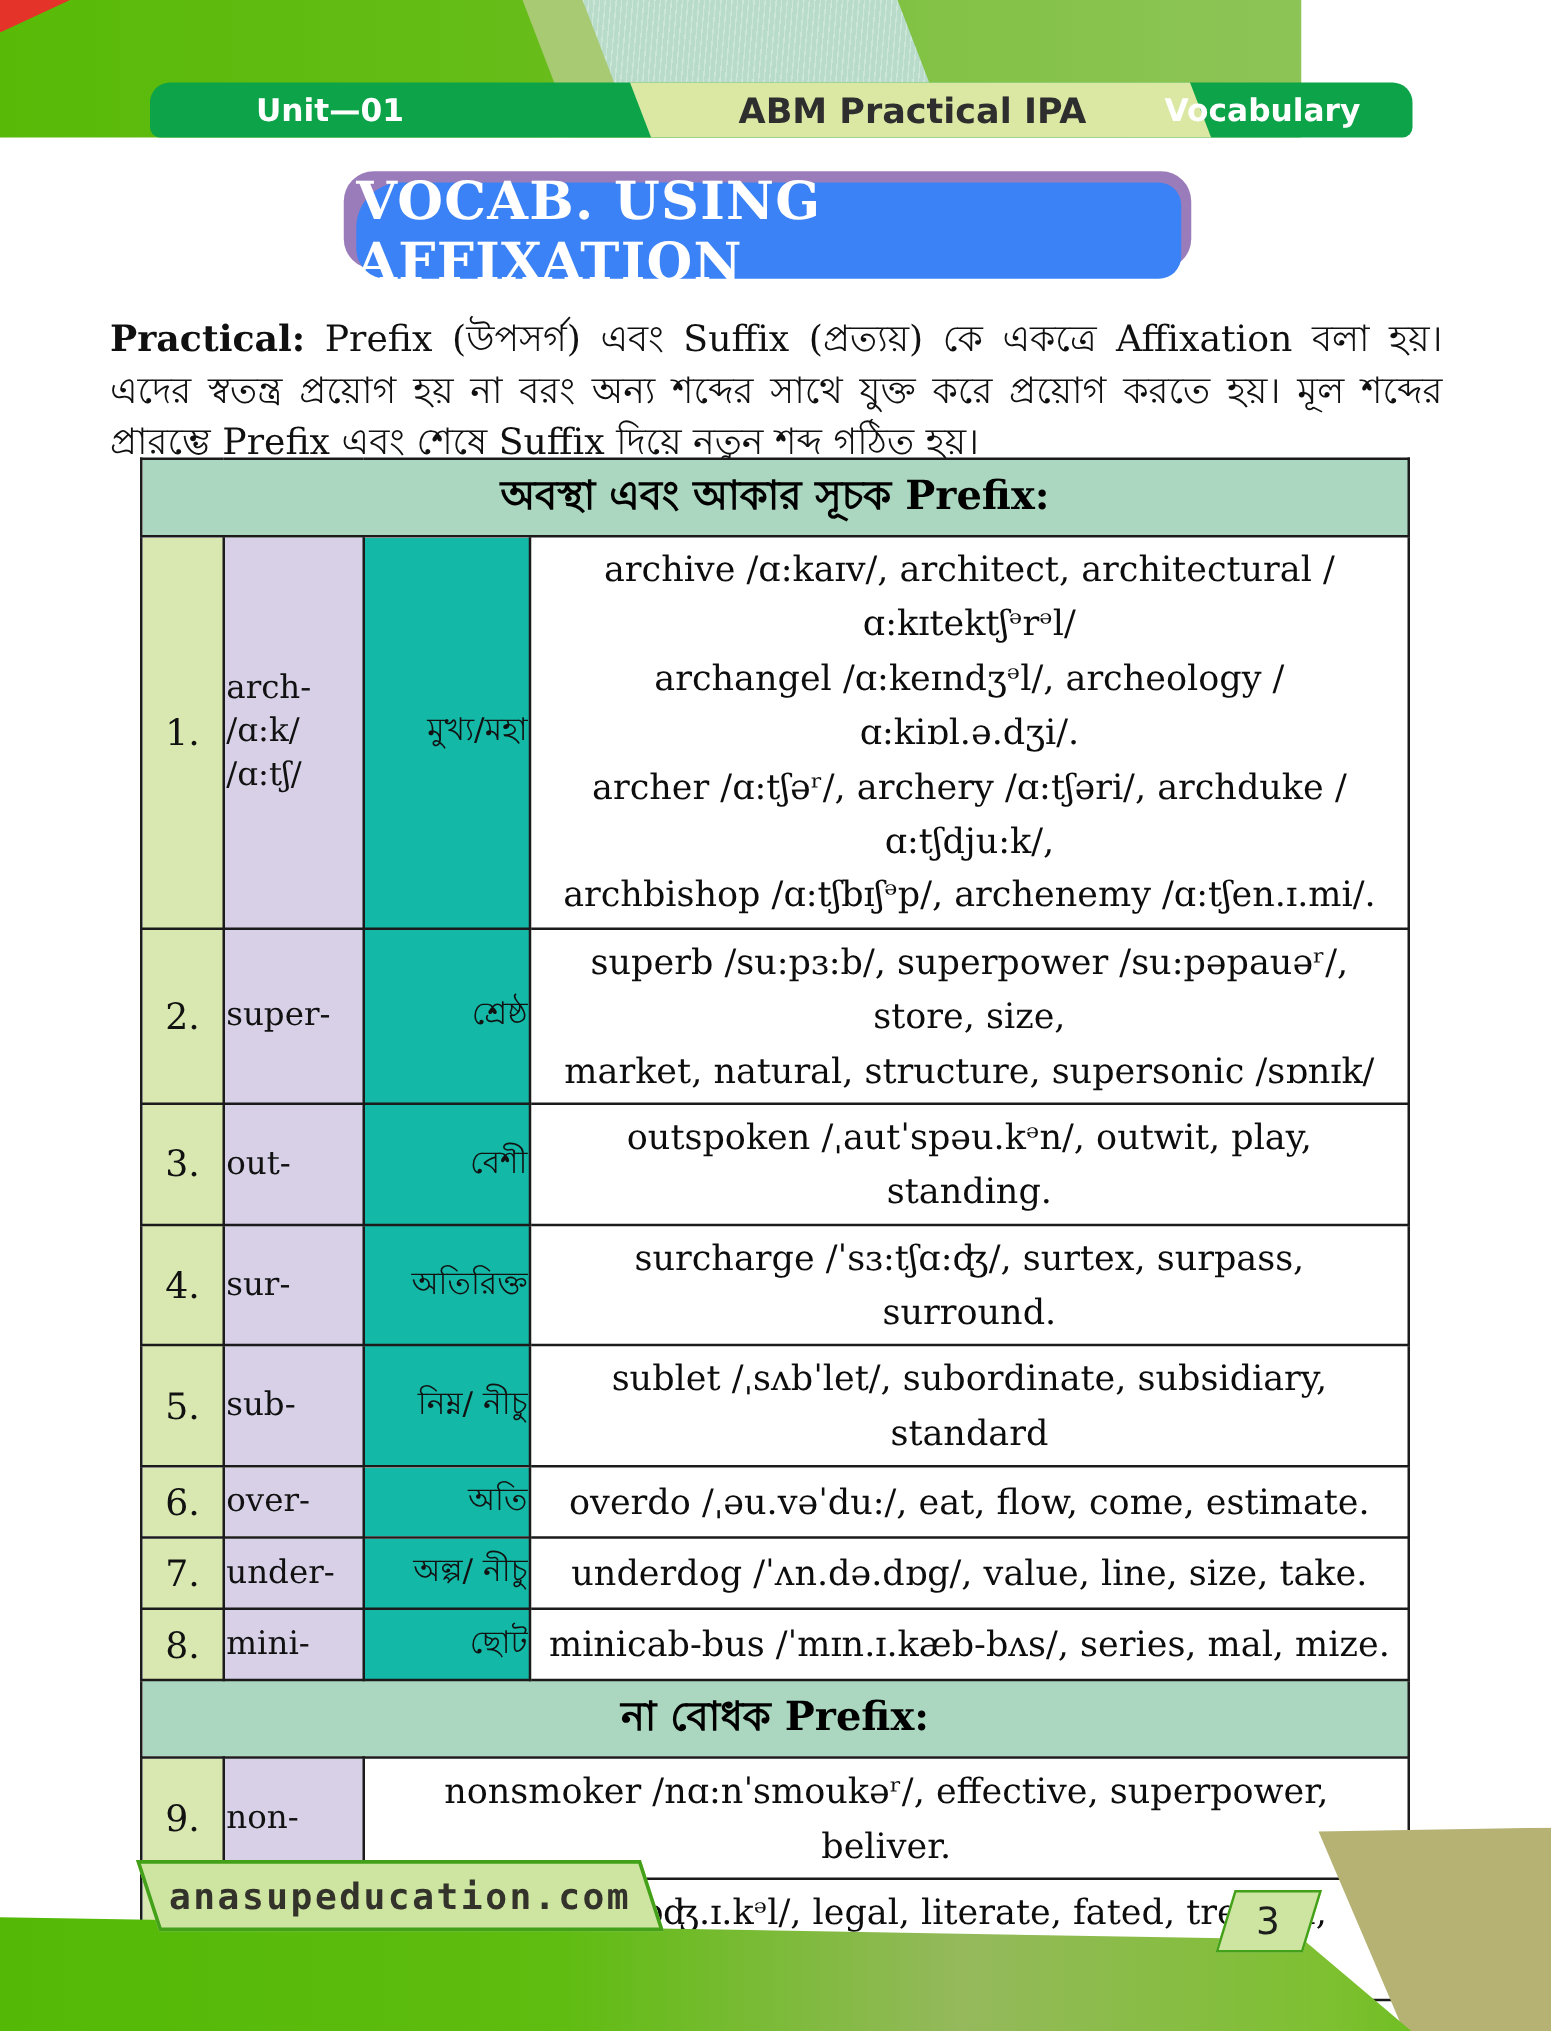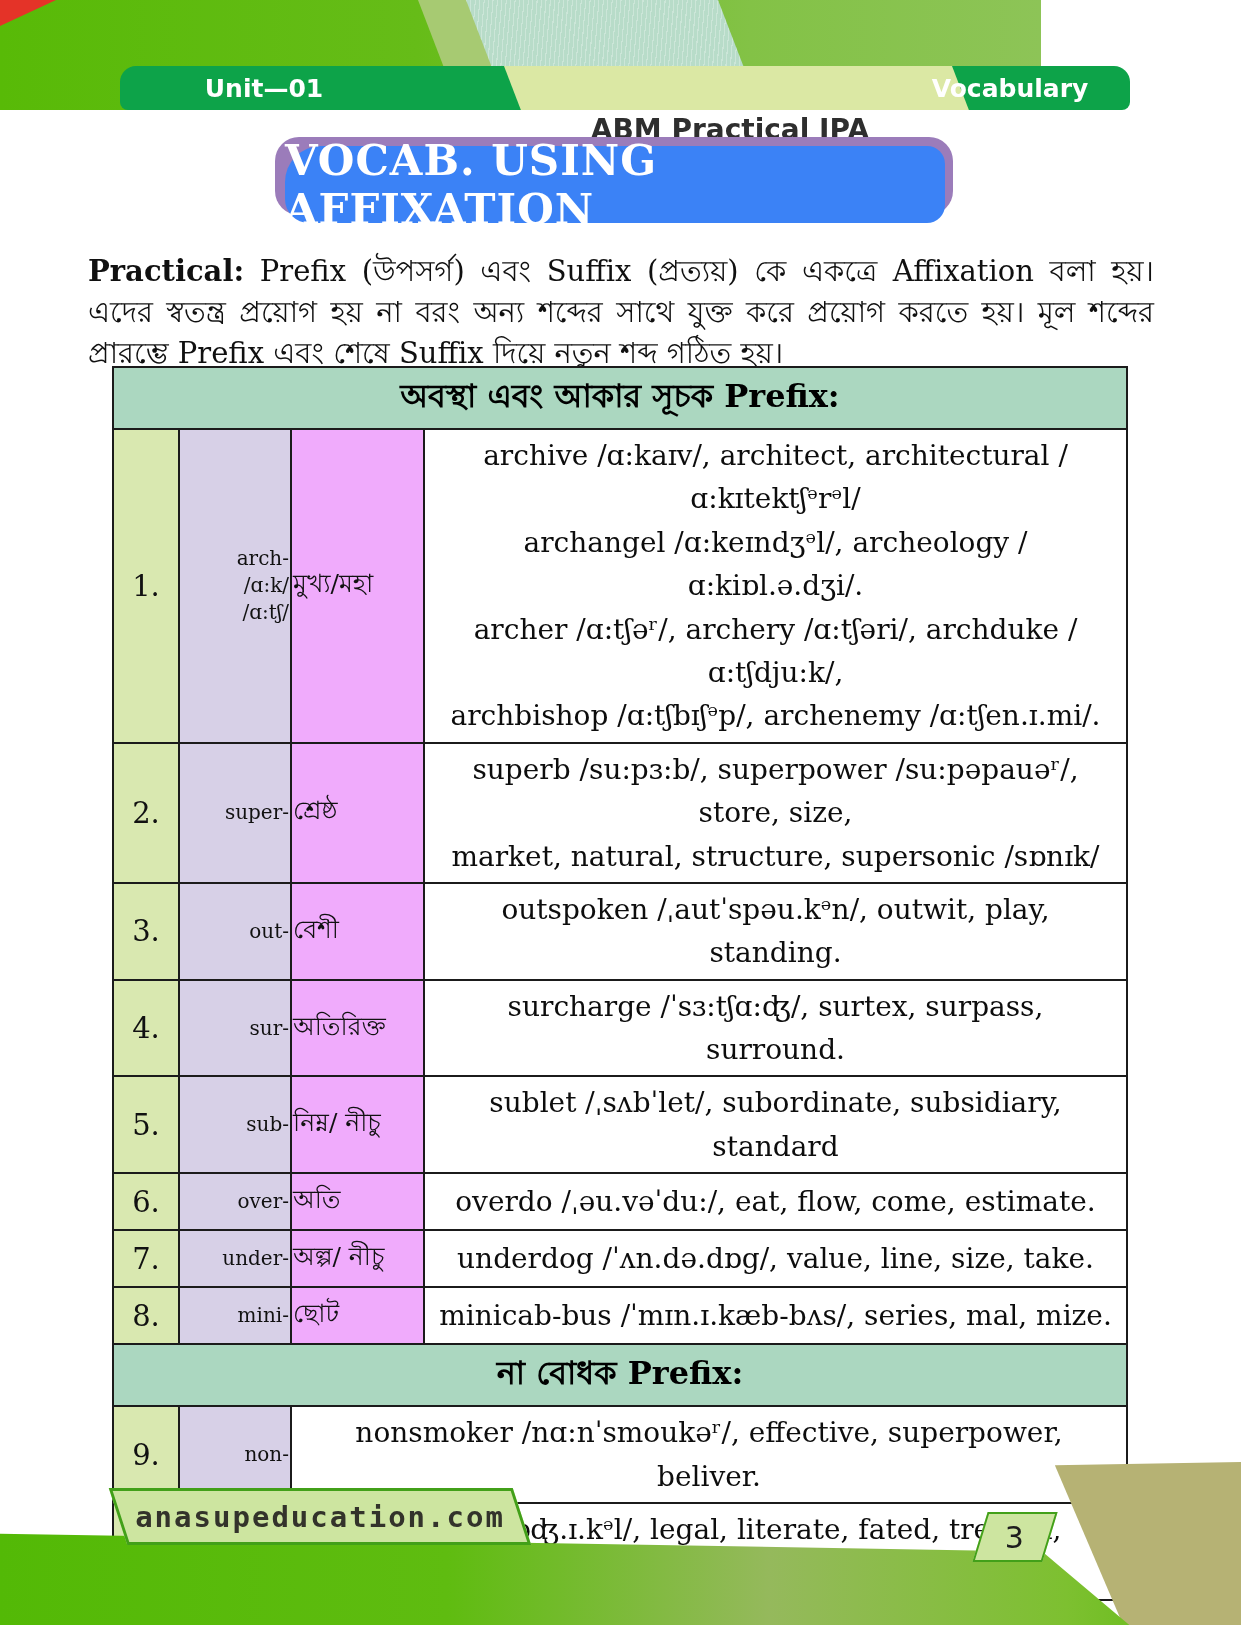--- a/index.html
+++ b/index.html
@@ -16,21 +16,21 @@
   .stripe-mint{position:absolute;left:466px;top:0;width:252px;height:68px;
                background:repeating-linear-gradient(115deg,rgba(255,255,255,.28) 0 1px,rgba(0,0,0,0) 1px 4px),#b8dcc9;
                transform:skewX(21deg);transform-origin:top left;}
   .navbar{position:absolute;left:120px;top:66px;width:1010px;height:44px;background:#0da349;
           border-radius:16px 16px 8px 8px;}
   .nav-plabel{position:absolute;left:384px;top:0;width:448px;height:44px;background:#dcE9a6;
               background-color:#dbe8a4;transform:skewX(21deg);transform-origin:top left;}
   .nav-text{position:absolute;top:0;height:44px;display:flex;align-items:center;justify-content:center;
             font-family:"DejaVu Sans", sans-serif;font-weight:bold;}
   .nav-left{left:24px;width:240px;color:#ffffff;font-size:25px;}
-  .nav-center{left:400px;width:420px;color:#2e2e2e;font-size:28px;margin-top:41px;}
+  .nav-center{left:400px;width:420px;color:#2e2e2e;font-size:28px;}
   .nav-right{left:780px;width:220px;color:#ffffff;font-size:25px;}
 
   
   .title-wrap{position:absolute;left:285px;top:137px;width:668px;height:88px;}
   .title-back{position:absolute;left:-10px;top:0;width:678px;height:78px;background:#9b7cba;border-radius:24px;}
   .title-front{position:absolute;left:0;top:9px;width:660px;height:77px;background:#3b82f6;
                border-radius:36px 18px 18px 24px;display:flex;align-items:center;justify-content:center;}
   .title-front span{color:#ffffff;font-size:42px;font-weight:bold;letter-spacing:1px;
                     font-family:"DejaVu Serif", serif;}
 
@@ -38,22 +38,22 @@
   .intro{position:absolute;left:88px;top:222px;width:1066px;font-size:29px;line-height:1.42;
          color:#101010;text-align:justify;}
   .intro b{font-weight:bold;}
 
   
   table.vtab{position:absolute;left:112px;top:366px;width:1014px;border-collapse:collapse;
              table-layout:fixed;}
   table.vtab td{border:2.5px solid #1b1b1b;overflow:hidden;}
   .sec-hdr{background:#abd7c0;text-align:center;font-weight:bold;font-size:32px;color:#000000;}
   .c-no{background:#d9e8b0;text-align:center;font-size:29px;color:#111;}
-  .c-prefix{background:#d7d0e7;text-align:right;font-size:20px;color:#111;white-space:pre-line;line-height:1.35;}
-  .c-meaning{background:#f0abfc;text-align:left;font-size:25px;color:#111;}
+  .c-prefix{background:#d7d0e7;text-align:left;font-size:26px;color:#111;white-space:pre-line;line-height:1.35;}
+  .c-meaning{background:#14b8a6;text-align:right;font-size:25px;color:#111;}
   .c-ex{background:#ffffff;font-size:28px;color:#0d0d0d;padding:4px 12px;white-space:pre-line;line-height:1.55;text-align:center;}
 
   
   .footer{position:absolute;left:0;top:1462px;width:1241px;height:163px;}
   .khaki{position:absolute;left:0;top:0;width:1241px;height:163px;background:#b6b274;
          clip-path:polygon(85% 2%,100% 0%,100% 100%,90.5% 100%);}
   .greenband{position:absolute;left:0;top:0;width:1241px;height:163px;
              background:linear-gradient(90deg,#53b906 0%,#5fbc10 36%,#95b95c 62%,#7dc030 86%,#5abb0d 100%);
              clip-path:polygon(0 44%,84% 55%,91% 100%,0 100%);}
   .badge-site{position:absolute;left:118px;top:26px;width:404px;height:57px;background:#cde5a0;

